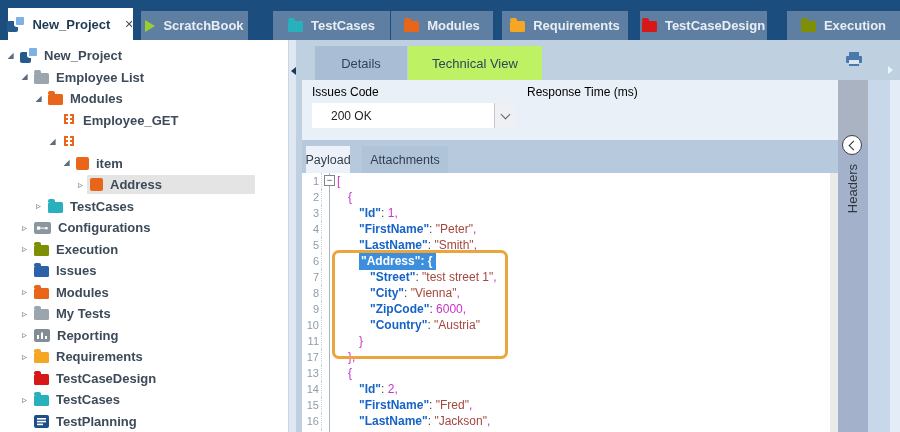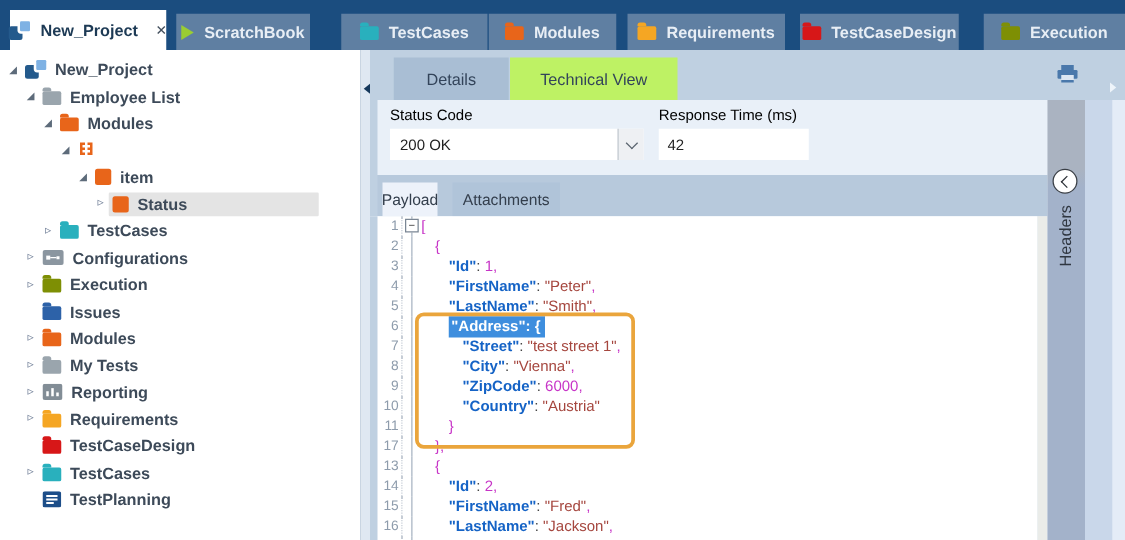--- a/index.html
+++ b/index.html
@@ -43,21 +43,21 @@
   #printer{position:absolute;left:549px;top:11px;width:18px;height:17px;}
   .scroll-arrow{position:absolute;width:0;height:0;}
   #arrow-left{left:-5px;top:27px;border-top:4px solid transparent;border-bottom:4px solid transparent;border-right:5px solid #16395c;}
   #arrow-right{left:592px;top:26px;border-top:4px solid transparent;border-bottom:4px solid transparent;border-left:5px solid #eef4fa;}
   #statuspanel{position:absolute;left:0;top:40px;width:542px;height:60px;background:var(--panel_bg);
                border-left:6px solid var(--strip_bg);box-sizing:border-box;}
   .fieldlabel{position:absolute;top:5px;font-size:12px;color:var(--label_text);}
   #lbl-status{left:10px;} #lbl-resp{left:225px;}
   #combo-status{position:absolute;left:10px;top:23px;width:203px;height:25px;background:#fff;
                 border:1px solid var(--combo_border);box-sizing:border-box;display:flex;align-items:center;}
-  #combo-status .val{flex:1;font-size:12px;color:#222;padding-left:8px;}
+  #combo-status .val{flex:1;font-size:12px;color:#222;padding-left:19px;}
   #combo-status .btn{width:20px;height:100%;border-left:1px solid #c4cad1;background:#eef0f3;
                      display:flex;align-items:center;justify-content:center;}
   .chev{width:6px;height:6px;border-right:1px solid #59636e;border-bottom:1px solid #59636e;transform:rotate(45deg);margin-top:-3px;}
   #input-resp{position:absolute;left:225px;top:23px;width:120px;height:25px;border:1px solid var(--input_border);
               box-sizing:border-box;font-size:12px;color:#222;padding:0 0 0 7px;font-family:inherit;background:#fff;}
   #substrip{position:absolute;left:0;top:100px;width:542px;height:33px;background:var(--substrip_bg);
             border-left:6px solid var(--strip_bg);box-sizing:border-box;}
   .subtab{position:absolute;top:6px;height:27px;display:flex;align-items:center;justify-content:center;
           font-size:12.5px;color:#333e4c;cursor:default;}
   #tab-payload{left:4px;width:44px;background:var(--subtab_active_bg);}
@@ -153,40 +153,50 @@
         </span>
       </div>
       <div class="trow" style="padding-left: 32px;">
         <span class="texp ">◢</span>
         <span class="rowbody">
           <span class="ic-folder" style="--fc:#e8651a"></span>
           <span>Modules</span>
         </span>
       </div>
       <div class="trow" style="padding-left: 46px;">
-        <span class="texp ">◢</span>
+        <span class="texp"></span>
         <span class="rowbody">
           <svg class="ic-svg" width="14" height="14" viewBox="0 0 14 14">
             <path d="M2 1h4v2H4v2h2v2H4v2h2v2H2z" fill="#e8651a"></path>
             <path d="M12 1H8v2h2v2H8v2h2v2H8v2h4z" fill="#e8651a"></path>
           </svg>
+          <span>Employee_GET</span>
+        </span>
+      </div>
+      <div class="trow" style="padding-left: 46px;">
+        <span class="texp ">◢</span>
+        <span class="rowbody">
+          <svg class="ic-svg" width="14" height="14" viewBox="0 0 14 14">
+            <path d="M2 1h4v2H4v2h2v2H4v2h2v2H2z" fill="#e8651a"></path>
+            <path d="M12 1H8v2h2v2H8v2h2v2H8v2h4z" fill="#e8651a"></path>
+          </svg>
         </span>
       </div>
       <div class="trow" style="padding-left: 60px;">
         <span class="texp ">◢</span>
         <span class="rowbody">
           <span class="ic-square"></span>
           <span>item</span>
         </span>
       </div>
       <div class="trow" style="padding-left: 74px;">
         <span class="texp col">▹</span>
         <span class="rowbody sel">
           <span class="ic-square"></span>
-          <span>Status</span>
+          <span>Address</span>
         </span>
       </div>
       <div class="trow" style="padding-left: 32px;">
         <span class="texp col">▹</span>
         <span class="rowbody">
           <span class="ic-folder" style="--fc:#29b0bd"></span>
           <span>TestCases</span>
         </span>
       </div>
       <div class="trow" style="padding-left: 18px;">
@@ -287,29 +297,28 @@
           <rect x="1" y="5" width="16" height="7" rx="1" fill="#4a78ab"></rect>
           <rect x="4" y="9" width="10" height="5" fill="#dce6f2"></rect>
           <rect x="4" y="13" width="10" height="2" fill="#4a78ab"></rect>
         </svg>
       </div>
       <div class="scroll-arrow" id="arrow-left"></div>
       <div class="scroll-arrow" id="arrow-right"></div>
     </div>
 
     <div id="statuspanel">
-      <div class="fieldlabel" id="lbl-status">Status Code</div>
+      <div class="fieldlabel" id="lbl-status">Issues Code</div>
       <div id="combo-status">
         <span class="val">200 OK</span>
         <span class="btn">
             <span class="chev"></span>
           </span>
       </div>
       <div class="fieldlabel" id="lbl-resp">Response Time (ms)</div>
-      <input id="input-resp" value="42" style="">
     </div>
 
     <div id="substrip">
       <div class="subtab" id="tab-payload">Payload</div>
       <div class="subtab" id="tab-attach">Attachments</div>
     </div>
 
     <div id="codearea">
       <div id="code-lines">
           <div class="crow"><span class="gut">1</span><span class="fold"><span class="foldbox">−</span></span><span class="ccontent" style="padding-left:0px"><span class="tok-p">[</span></span></div>

